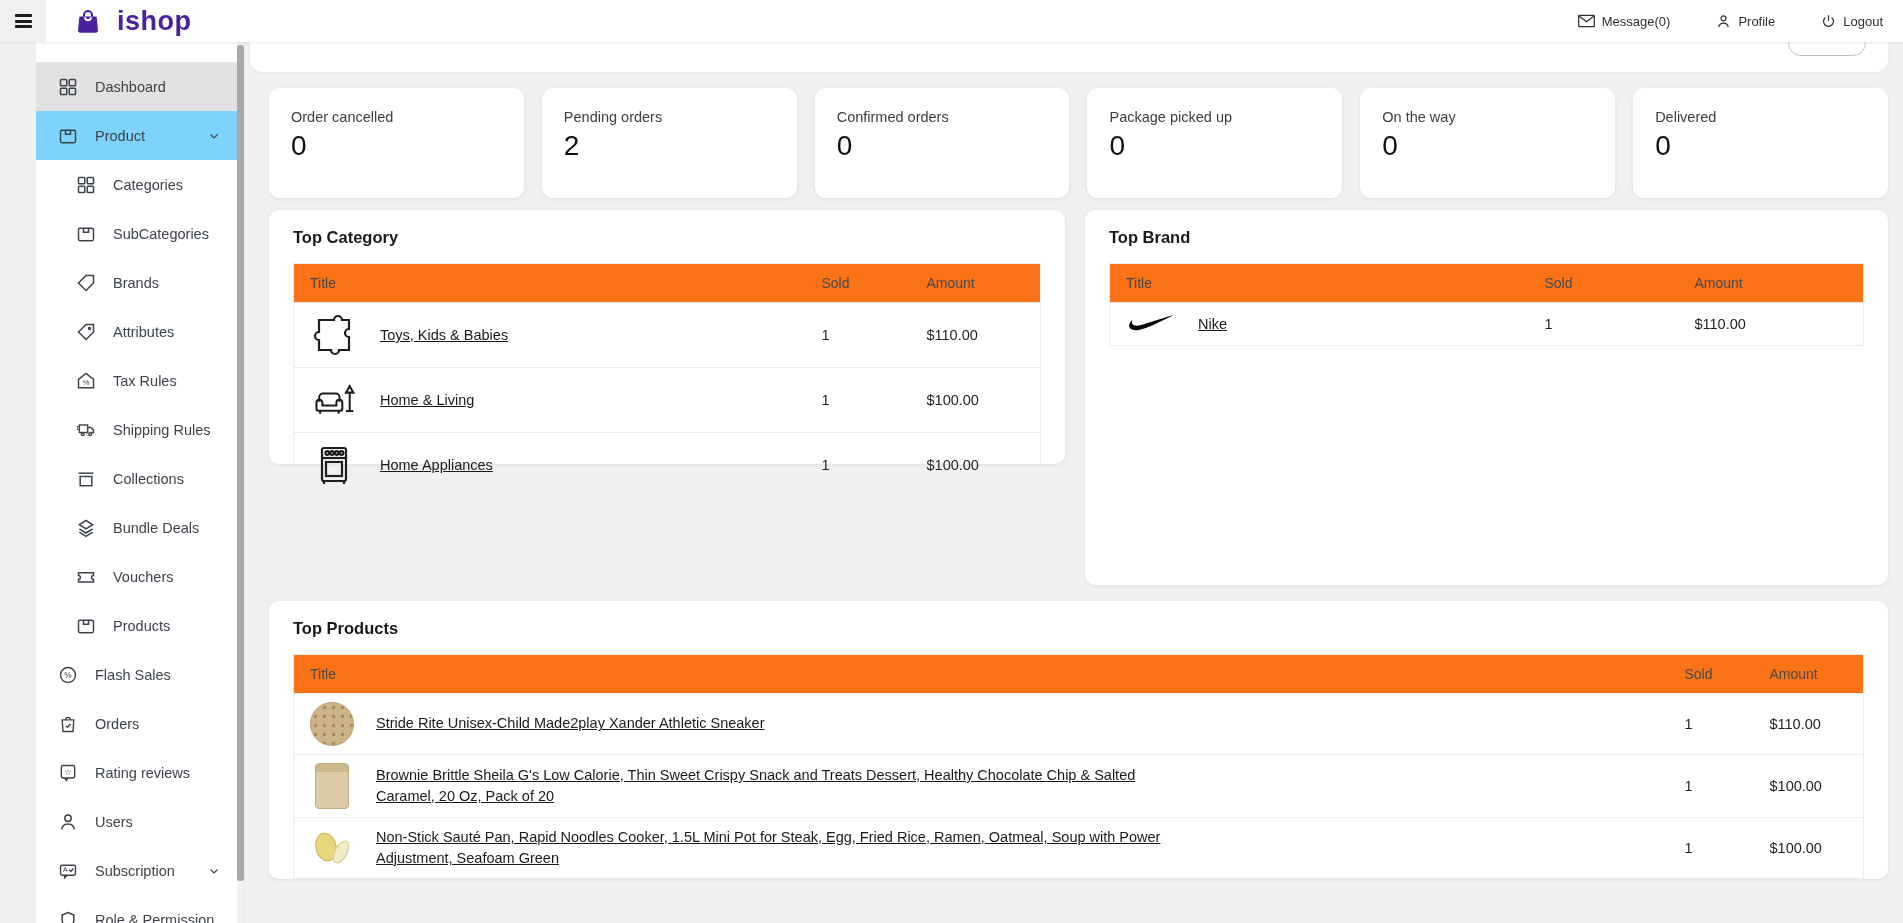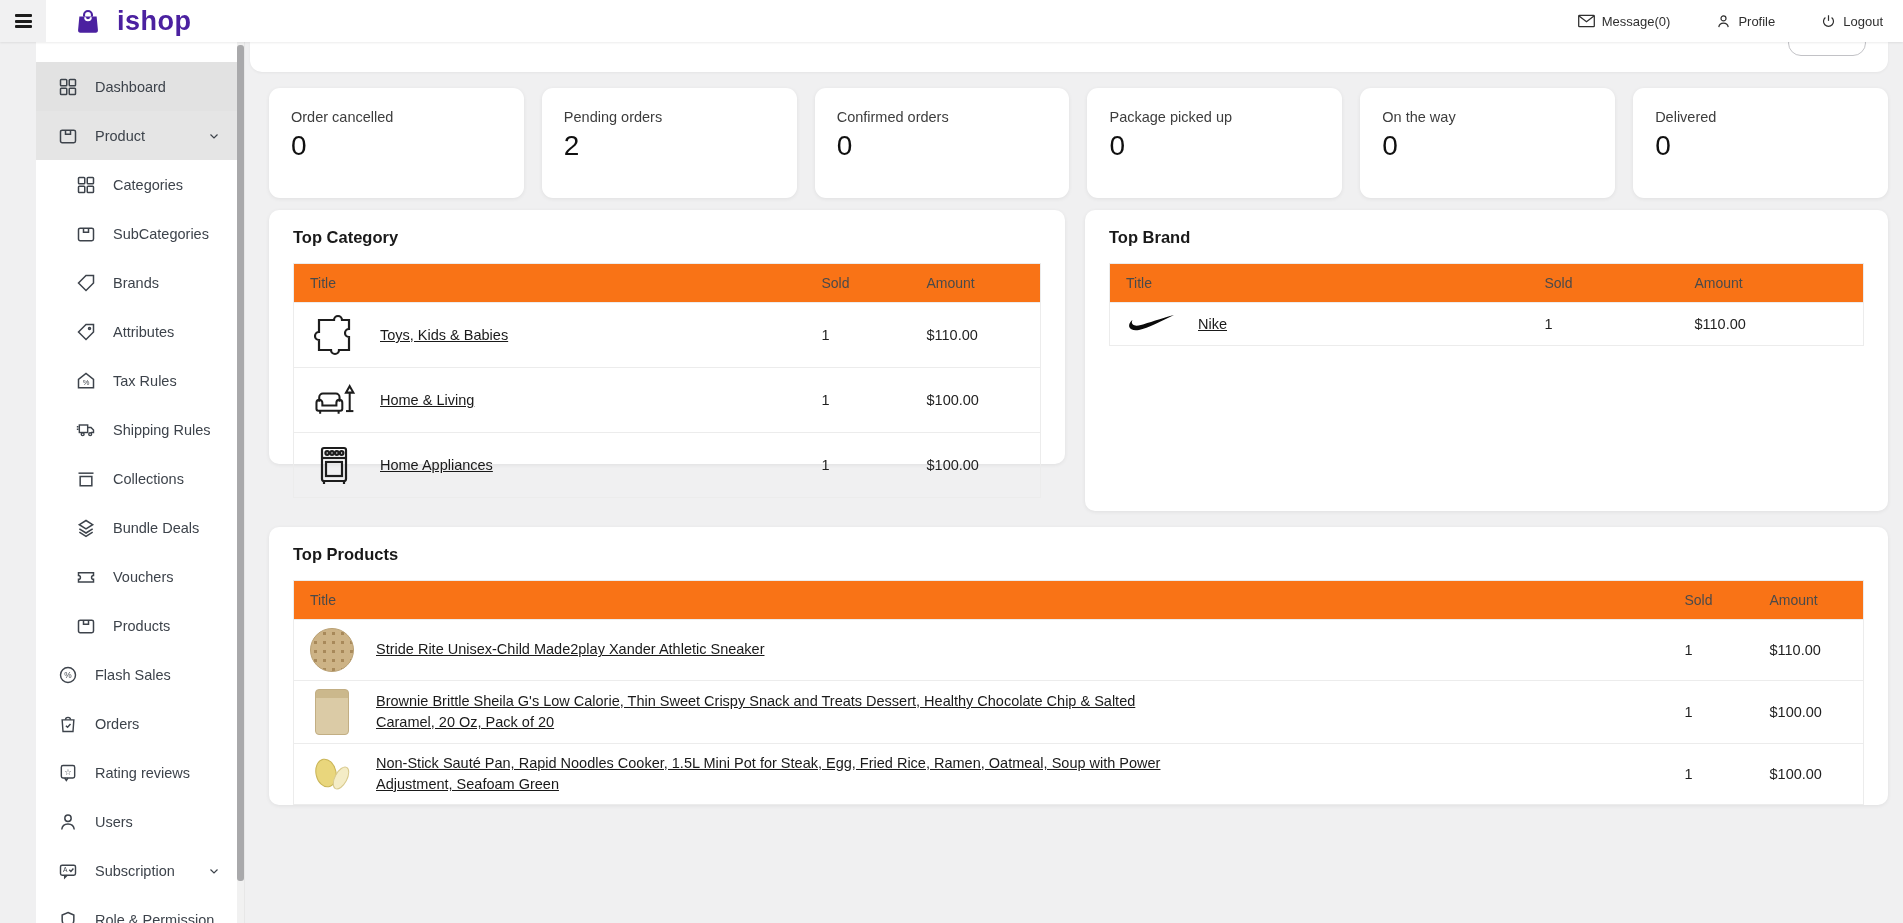--- a/index.html
+++ b/index.html
@@ -20,21 +20,21 @@
   .hicon { color:#2f2f2f; }
 
   
   .sidebar { position:absolute; top:42px; left:0; bottom:0; width:208px; background:#fff;
              overflow:hidden; box-shadow:1px 0 0 #e7e7e7;margin-left:36px; }
   .side-list { padding-top:20px; }
   .side-item { display:flex; align-items:center; height:49px; padding-left:22px; gap:17px;
                font-size:14.5px; color:#3d434b; cursor:pointer; position:relative; }
   .side-item.sub { padding-left:40px; }
   .side-item.active { background:#e2e2e2; }
-  .side-item.open { background:#e5e5e5; }
+  .side-item.open { background:#7dd3fc; }
   .side-item .sicon { width:20px; height:20px; flex:0 0 20px; color:#3d434b; }
   .chev { position:absolute; right:24px; color:#3d434b; }
   .side-scrollbar { position:absolute; top:0; right:0; width:7px; bottom:0; background:#f1f1f1; }
   .side-thumb { position:absolute; top:3px; right:0; width:7px; height:836px; background:#a9a9ab; border-radius:3px; }
 
   
   .main { position:absolute; top:42px; left:244px; right:0; bottom:0; padding:0 15px 0 25px; }
   .partial-toolbar { height:30px; background:#fff; margin-left:-19px; border-radius:0 0 12px 12px;
                      position:relative; overflow:hidden; box-shadow:0 1px 3px rgba(0,0,0,.05); }
   .partial-btn { position:absolute; right:22px; top:-12px; width:78px; height:26px; background:#fff;
@@ -42,21 +42,21 @@
 
   .stats-row { display:flex; gap:18px; margin-top:16px; }
   .card { background:#fff; border-radius:10px; box-shadow:0 1px 4px rgba(0,0,0,.07); }
   .stat-card { flex:1; height:110px; padding:21px 22px;border-radius:11px; }
   .stat-label { font-size:14.5px; color:#3d3d3d; }
   .stat-value { font-size:28px; color:#101010; margin-top:5px; }
 
   .mid-row { display:flex; gap:20px; margin-top:12px; }
   .panel { padding:18px 24px; }
   .panel-cat { width:796px; height:254px; }
-  .panel-brand { flex:1; height:301px; }
+  .panel-brand { flex:1; height:375px; }
   .panel-products { margin-top:16px; height:278px; }
   .panel-title { font-size:16.5px; font-weight:bold; color:#191919; }
 
   table.dtable { width:100%; border-collapse:collapse; margin-top:16px; border:1px solid #ececec; }
   .dtable th { background:#f97316; font-weight:normal; font-size:14px; color:#4a4a4a;
                text-align:left; padding:11px 16px; }
   .dtable td { border-top:1px solid #ececec; padding:8px 16px; font-size:14.5px; color:#1f1f1f; }
   .tcell { display:flex; align-items:center; gap:22px; }
   .row-link { color:#1a1a1a; text-decoration:underline; cursor:pointer; }
   .prod-link { display:inline-block; max-width:800px; line-height:1.45; }

